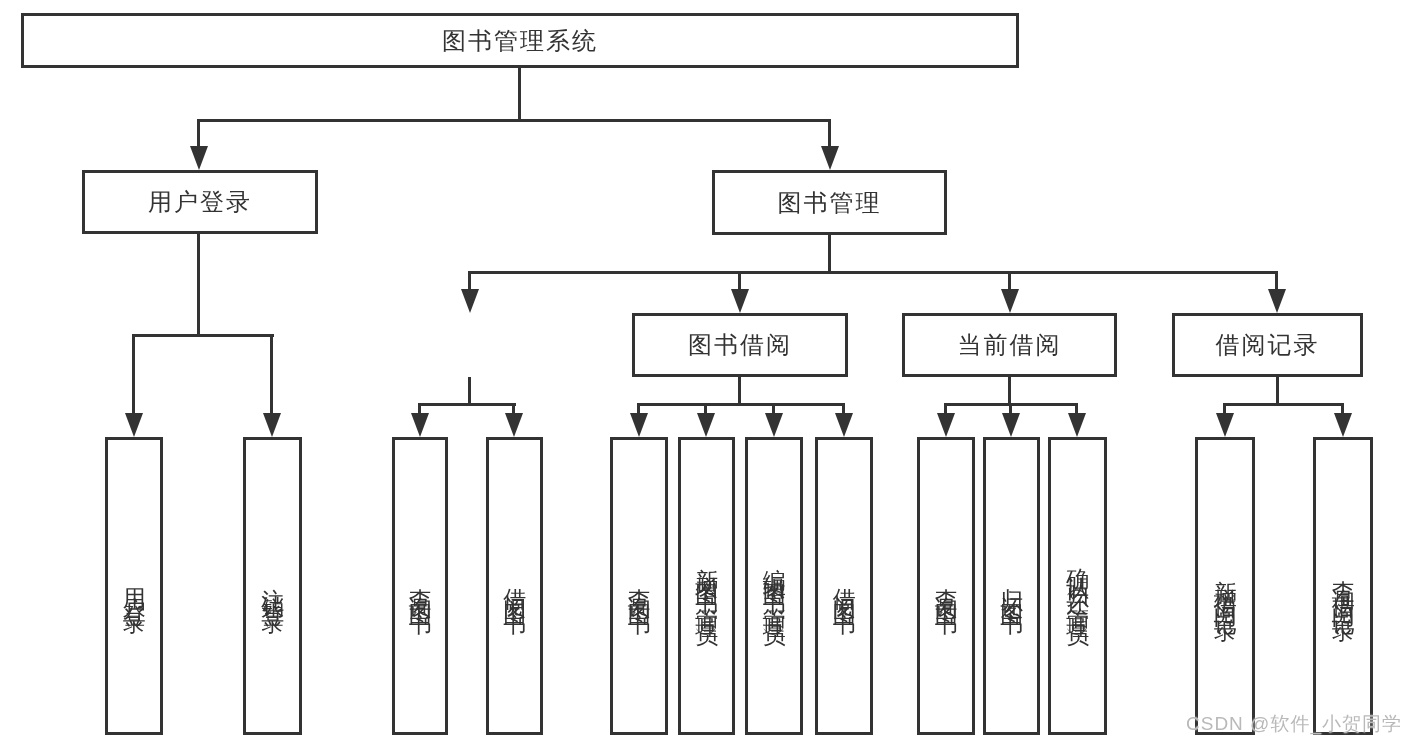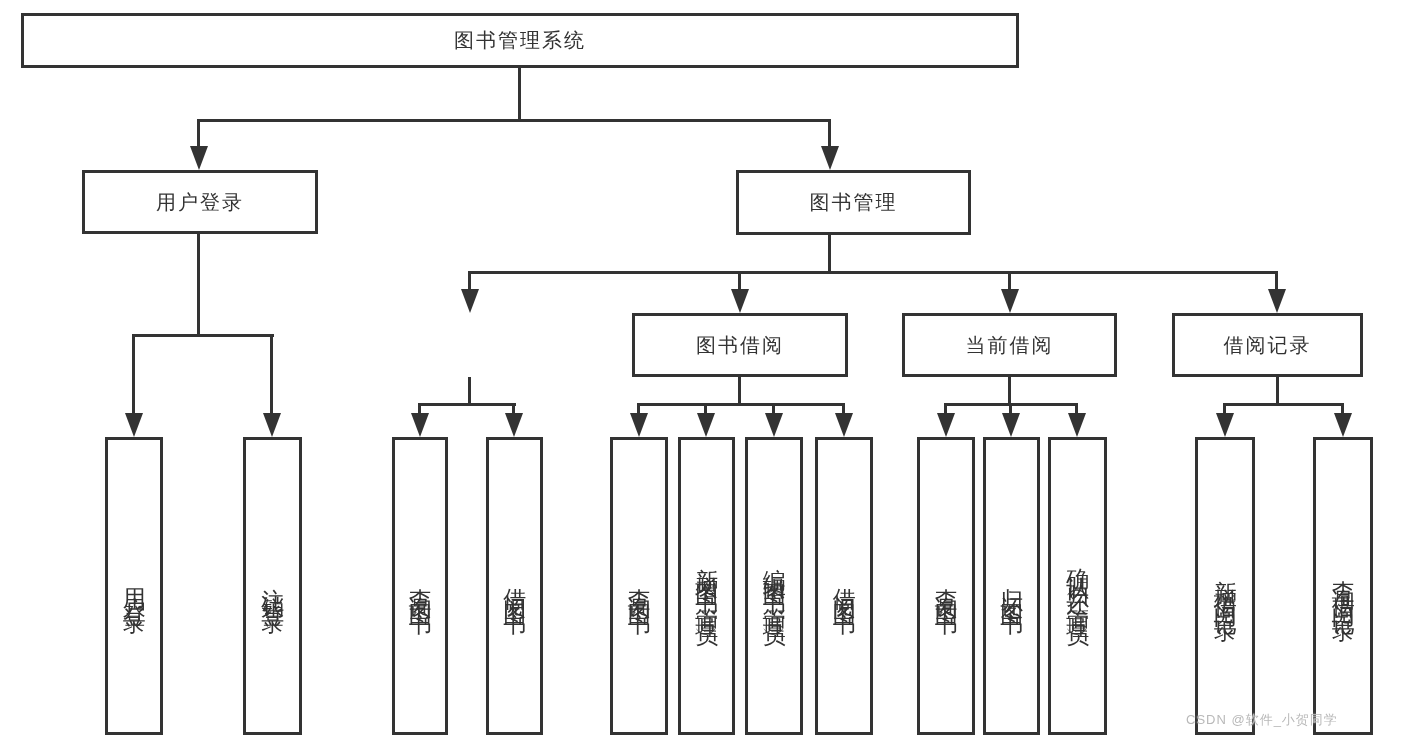--- a/index.html
+++ b/index.html
@@ -6,36 +6,36 @@
   #stage {
     position:relative; width:1405px; height:747px; background:#ffffff;
     font-family:"Liberation Sans","DejaVu Sans",sans-serif; color:#333;
     overflow:hidden;
   }
   .box {
     position:absolute; box-sizing:border-box;
     border:3px solid #333; background:#fff;
     display:flex; align-items:center; justify-content:center;
   }
-  .h-label { font-size:20px; letter-spacing:2px; white-space:nowrap; color:#333; }
+  .h-label { font-size:24px; letter-spacing:2px; white-space:nowrap; color:#333; }
   .leaf .v-label {
     writing-mode:vertical-rl; text-orientation:mixed;
     font-size:23px; letter-spacing:8px; line-height:1.1; color:#333;
     white-space:nowrap;
   }
   .hl { position:absolute; height:3px; background:#333; }
   .vl { position:absolute; width:3px; background:#333; }
   .ah {
     position:absolute; width:0; height:0;
     border-left:9px solid transparent; border-right:9px solid transparent;
     border-top:24px solid #333;
   }
   #watermark {
     position:absolute; left:1186px; top:711px; z-index:5;
-    font-size:13px; letter-spacing:1px; color:#b9b9b9;
+    font-size:19px; letter-spacing:1px; color:#b9b9b9;
     text-shadow:0 0 2px #ffffff; white-space:nowrap;
   }
 </style>
 </head>
 <body>
 
 <div id="stage">
 
   <div class="box" style="left:21px; top:13px; width:998px; height:55px;">
     <span class="h-label">图书管理系统</span>
@@ -45,21 +45,21 @@
   <div class="hl" style="left:198px; top:119px; width:633px;"></div>
   <div class="vl" style="left:197px; top:119px; height:31px;"></div>
   <div class="ah" style="left:190px; top:146px;"></div>
   <div class="vl" style="left:828px; top:119px; height:31px;"></div>
   <div class="ah" style="left:821px; top:146px;"></div>
 
   <div class="box" style="left:82px; top:170px; width:236px; height:64px;">
     <span class="h-label">用户登录</span>
   </div>
 
-  <div class="box" style="left:712px; top:170px; width:235px; height:65px;margin-left:24px;">
+  <div class="box" style="left:712px; top:170px; width:235px; height:65px;">
     <span class="h-label">图书管理</span>
   </div>
 
   <div class="vl" style="left:197px; top:234px; height:103px;"></div>
   <div class="hl" style="left:133px; top:334px; width:141px;"></div>
   <div class="vl" style="left:132px; top:334px; height:83px;"></div>
   <div class="ah" style="left:125px; top:413px;"></div>
   <div class="vl" style="left:270px; top:334px; height:83px;"></div>
   <div class="ah" style="left:263px; top:413px;"></div>
 

